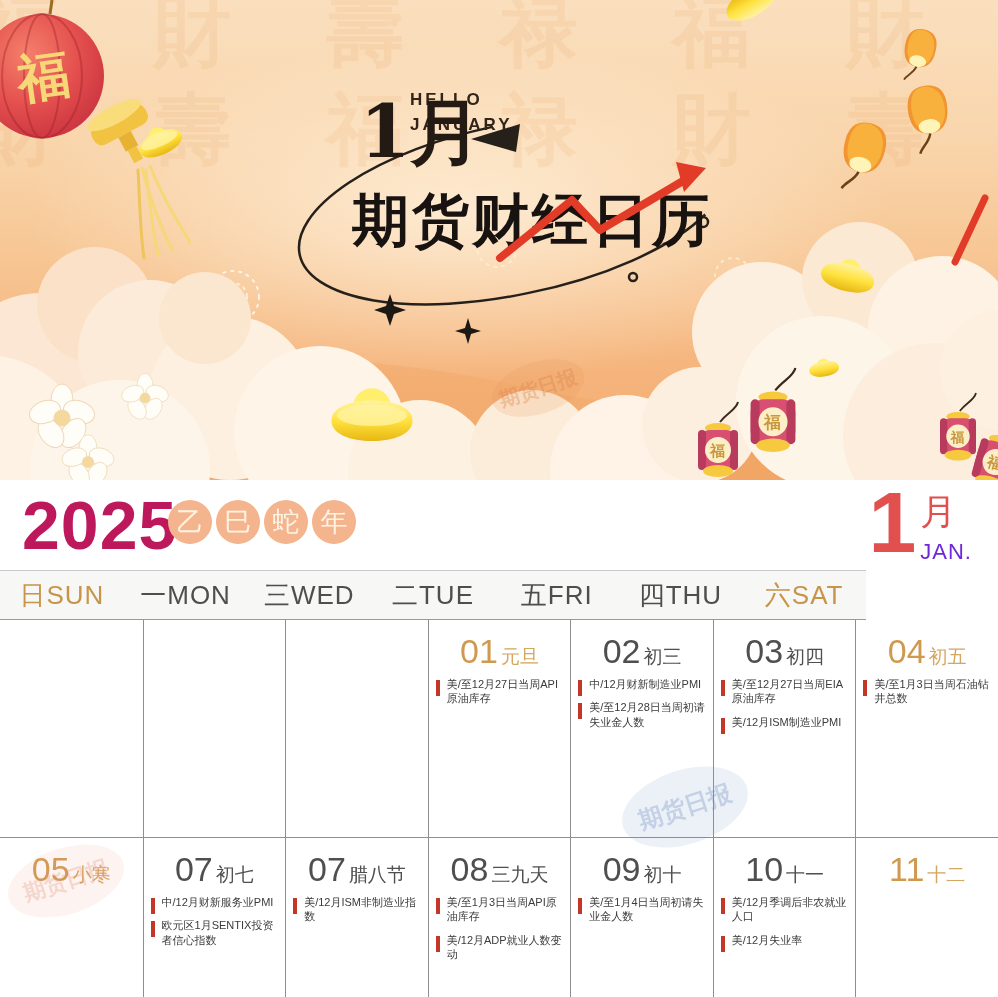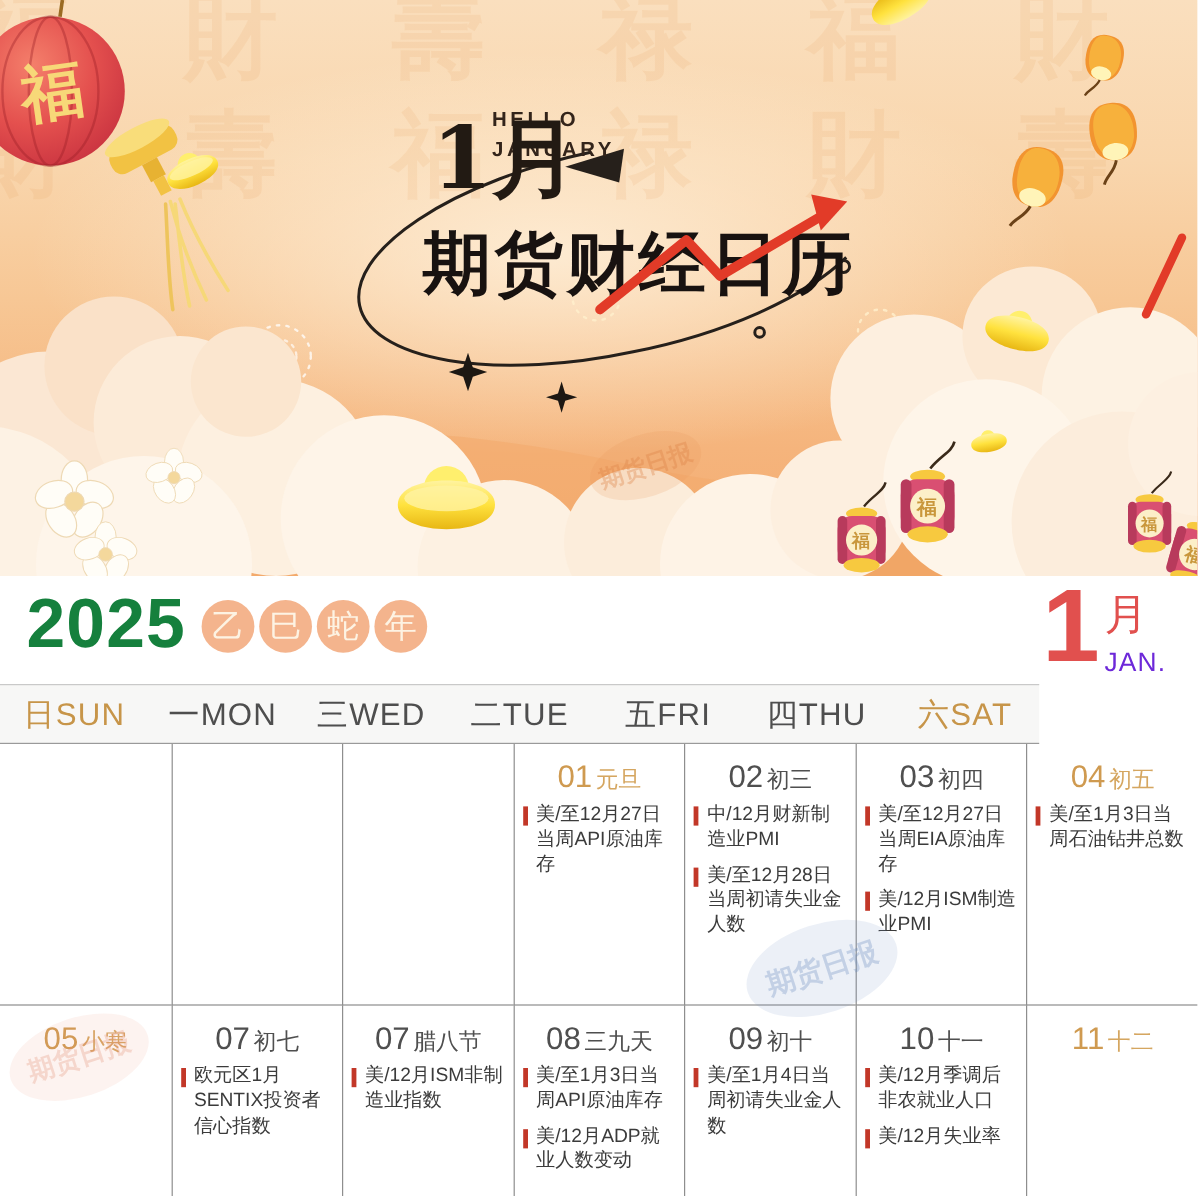--- a/index.html
+++ b/index.html
@@ -31,21 +31,21 @@
   }
   .main-title{
     position:absolute;left:352px;top:192px;color:#181210;font-weight:bold;
     font-size:57px;letter-spacing:3px;line-height:1;
     font-family:"DejaVu Sans","Liberation Sans",sans-serif;
   }
   .arrow-overlay{position:absolute;left:0;top:0;pointer-events:none;}
   
   .year-bar{position:absolute;left:0;top:480px;width:998px;height:90px;background:#ffffff;}
   .year{
-    position:absolute;left:22px;top:6px;font-size:58px;font-weight:bold;color:#15803d;letter-spacing:1px;
+    position:absolute;left:22px;top:6px;font-size:68px;font-weight:bold;color:#be185d;letter-spacing:1px;
   }
   .zodiac{position:absolute;left:168px;top:20px;display:flex;gap:4px;}
   .zodiac .zc{
     width:44px;height:44px;border-radius:50%;background:#f4b48d;color:#fdf3e3;
     display:flex;align-items:center;justify-content:center;font-size:27px;
     font-family:"DejaVu Serif","Liberation Serif",serif;
   }
   .month-block{position:absolute;right:26px;top:2px;display:flex;align-items:flex-start;}
   .month-block .num{font-size:86px;font-weight:bold;color:#e1504e;line-height:.95;}
   .month-block .side{display:flex;flex-direction:column;margin-left:4px;margin-top:8px;}
@@ -64,28 +64,28 @@
   .weekday.accent{color:#c79549;}
   
   .calendar-grid{position:absolute;left:0;top:620px;width:998px;height:377px;background:#ffffff;}
   .cal-row{display:grid;grid-template-columns:repeat(7,1fr);}
   .cal-row.r0{height:218px;}
   .cal-row.r0 .cal-cell{border-bottom:1px solid #8e8e8e;}
   .cal-row.r1{height:159px;}
   .cal-cell{border-left:1px solid #8e8e8e;box-sizing:border-box;overflow:hidden;position:relative;}
   .cal-cell:first-child{border-left:none;}
   .day-line{margin-top:12px;text-align:center;white-space:nowrap;}
-  .day-num{font-size:26px;color:#4f4f4f;}
+  .day-num{font-size:34px;color:#4f4f4f;}
   .lunar{font-size:19px;color:#4f4f4f;margin-left:3px;}
   .day-line.gold .day-num{color:#cf9a50;}
   .day-line.gold .lunar{color:#d5a660;}
   .events{margin-top:6px;padding:0 6px 0 6px;}
   .event{
     position:relative;margin-bottom:9px;padding-left:12px;
-    font-size:16px;line-height:1.3;color:#3b3b3b;
+    font-size:11px;line-height:1.3;color:#3b3b3b;
   }
   .event::before{
     content:"";position:absolute;left:1px;top:3px;width:4px;height:16px;background:#c23728;
   }
   
   .wm{
     position:absolute;display:flex;align-items:center;justify-content:center;
     border-radius:50%;font-size:26px;font-weight:bold;transform:rotate(-18deg);
     pointer-events:none;
   }
@@ -372,20 +372,21 @@
         </div>
       </div>
     </div>
     <div class="cal-row r1">
       <div class="cal-cell">
         <div class="day-line gold"><span class="day-num">05</span><span class="lunar">小寒</span></div>
       </div>
       <div class="cal-cell">
         <div class="day-line"><span class="day-num">07</span><span class="lunar">初七</span></div>
         <div class="events">
+          <div class="event">中/12月财新服务业PMI</div>
           <div class="event">欧元区1月SENTIX投资者信心指数</div>
         </div>
       </div>
       <div class="cal-cell">
         <div class="day-line"><span class="day-num">07</span><span class="lunar">腊八节</span></div>
         <div class="events">
           <div class="event">美/12月ISM非制造业指数</div>
         </div>
       </div>
       <div class="cal-cell">

